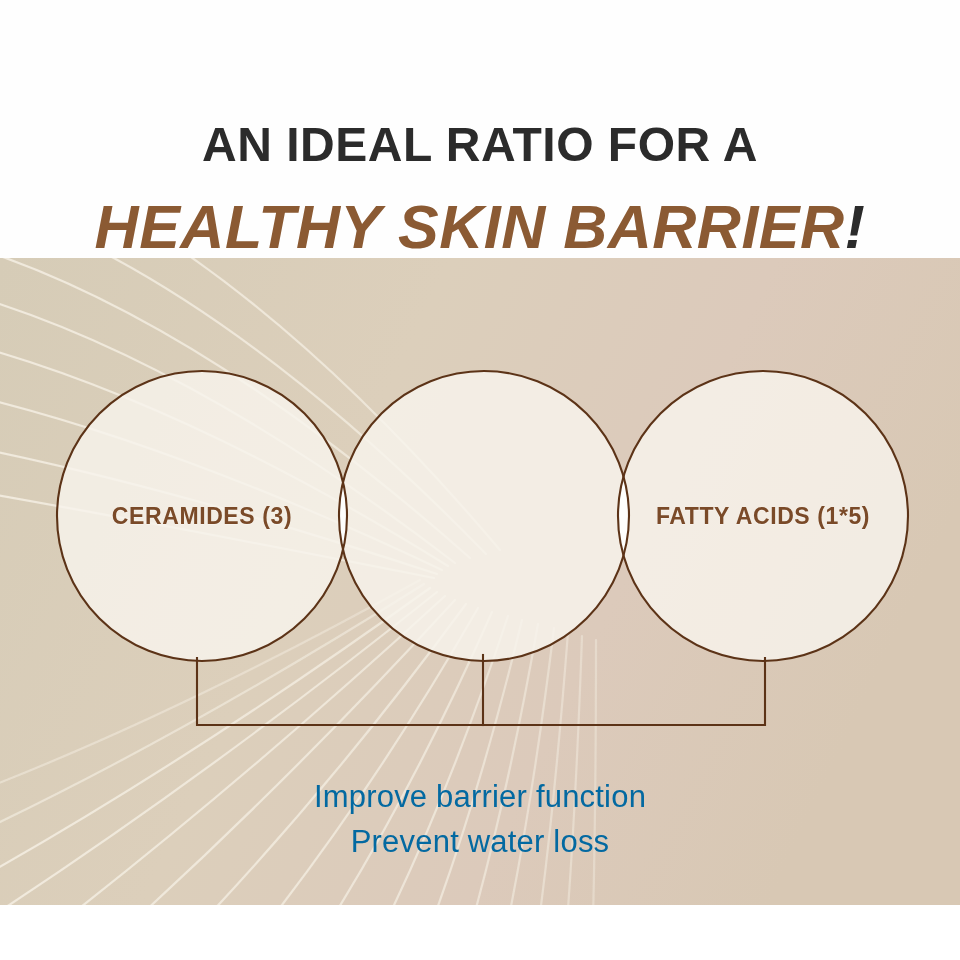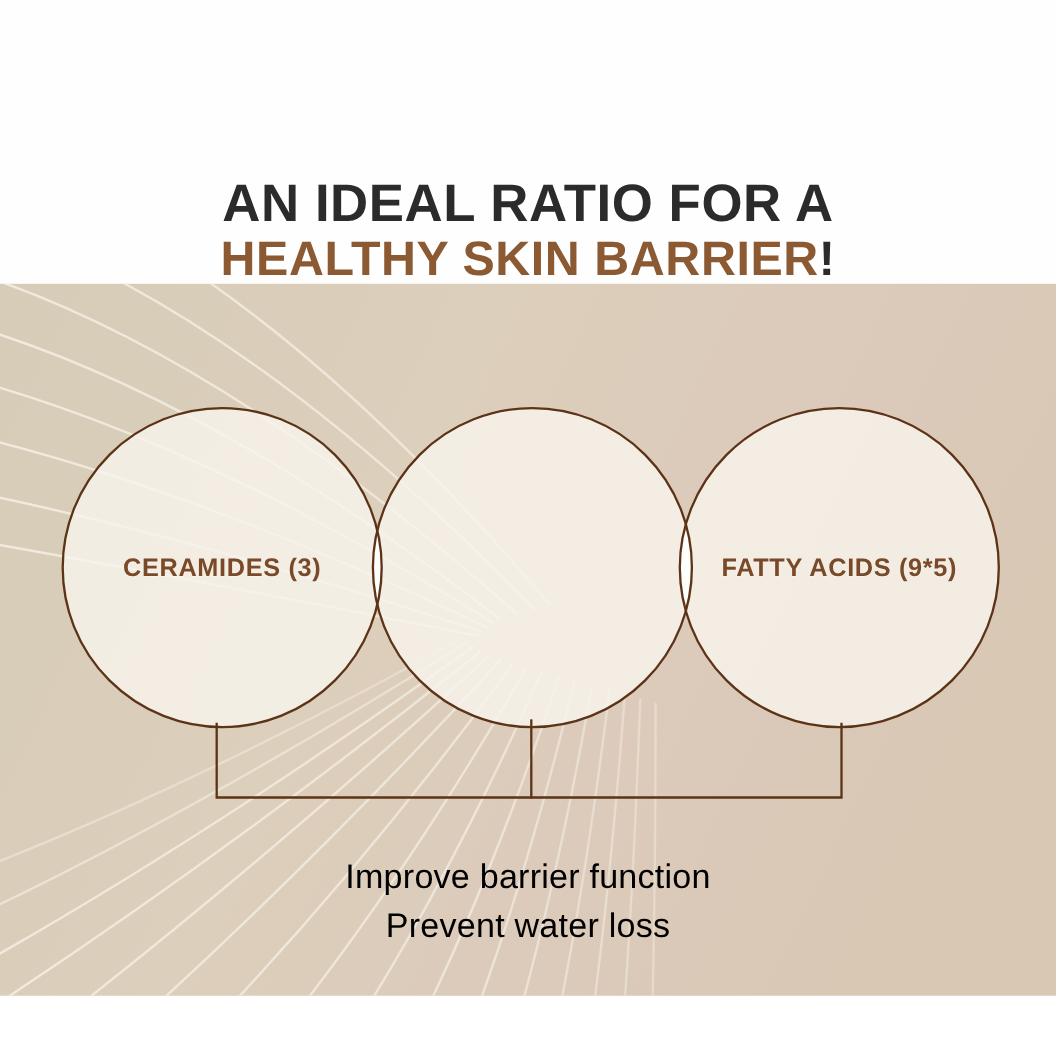--- a/index.html
+++ b/index.html
@@ -29,27 +29,28 @@
   }
   .headline-1 {
     font-size:48px;
     font-weight:bold;
     letter-spacing:0.5px;
     color:#2b2b2b;
     line-height:1.0;
     white-space:nowrap;
   }
   .headline-2 {
-    margin-top:4px;
-    font-size:44px;
+    margin-top:28px;
+    font-size:61px;
     font-weight:bold;
     letter-spacing:0.5px;
     line-height:1.0;
     white-space:nowrap;
     color:#8b5a33;
+    font-style:italic;
   }
   .headline-2 .bang { color:#2b2b2b; }
 
   
   .panel {
     position:absolute;
     left:0; top:258px;
     width:960px; height:647px;
     overflow:hidden;
     background:#d9cdb9;
@@ -81,21 +82,21 @@
   #lbl-0 { left:202px; top:258px; }
   #lbl-1 { left:484px; top:258px; }
   #lbl-2 { left:763px; top:258px; }
 
   
   .caption {
     position:absolute;
     left:0;
     width:960px;
     text-align:center;
-    color:#000000;
+    color:#0369a1;
     font-size:31px;
     line-height:1.0;
     letter-spacing:0.2px;
   }
   #cap-0 { top:523px; }
   #cap-1 { top:568px; }
 </style>
 </head>
 <body>
 
@@ -197,19 +198,19 @@
         <circle cx="763" cy="258" r="145"></circle>
       </g>
 
       <g fill="none" stroke="#5c3317" stroke-width="2.1" stroke-linecap="square">
         <path d="M 197,400 L 197,467 L 765,467 L 765,400"></path>
         <path d="M 483,397 L 483,467"></path>
       </g>
     </svg>
 
     <div class="circle-label" id="lbl-0">CERAMIDES (3)</div>
-    <div class="circle-label" id="lbl-2">FATTY ACIDS (9*5)</div>
+    <div class="circle-label" id="lbl-2">FATTY ACIDS (1*5)</div>
 
     <div class="caption" id="cap-0">Improve barrier function</div>
     <div class="caption" id="cap-1">Prevent water loss</div>
 
   </div>
 </div>
 
 </body></html>

